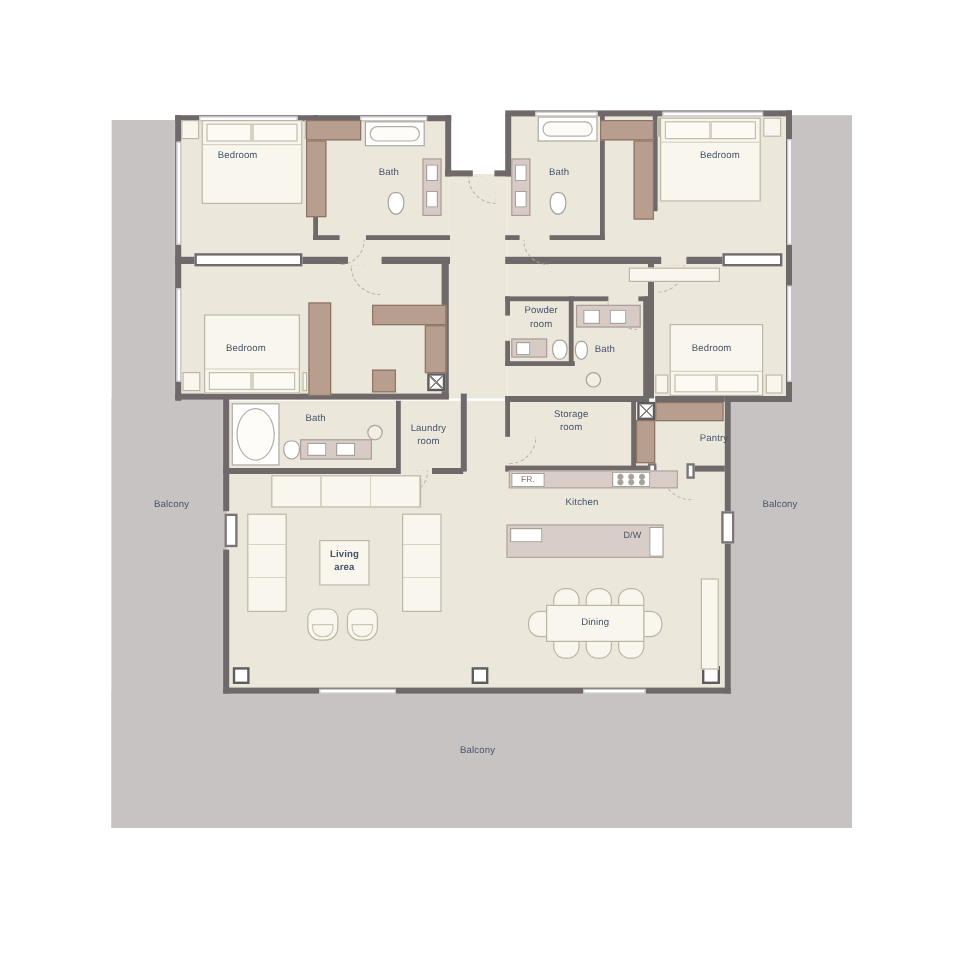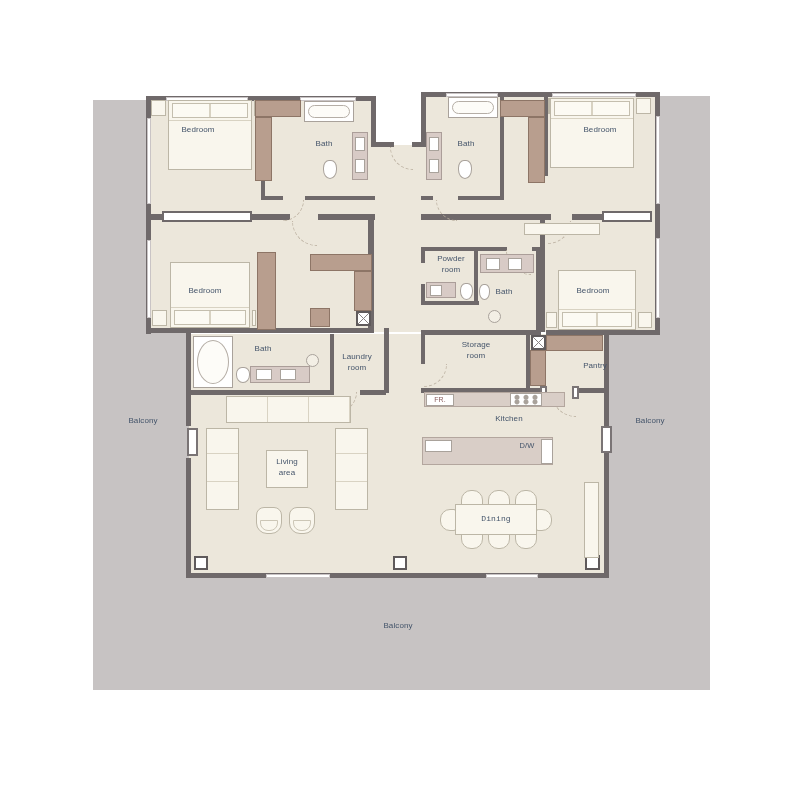--- a/index.html
+++ b/index.html
@@ -232,23 +232,23 @@
 room</div>
     <div class="lbl" style="left:504px;top:292px;">Bath</div>
     <div class="lbl" style="left:593px;top:291px;">Bedroom</div>
     <div class="lbl" style="left:263px;top:349px;">Bath</div>
     <div class="lbl" style="left:357px;top:363px;">Laundry
 room</div>
     <div class="lbl" style="left:476px;top:351px;">Storage
 room</div>
     <div class="lbl" style="left:595px;top:366px;">Pantry</div>
     <div class="lbl fr-lbl" style="left:440px;top:400px;">FR.</div>
-    <div class="lbl" style="left:509px;top:419px;">Kitchen</div>
+    <div class="lbl" style="left:485px;top:419px;">Kitchen</div>
     <div class="lbl dw-lbl" style="left:527px;top:446px;">D/W</div>
-    <div class="lbl" style="left:287px;top:468px;">Living
+    <div class="lbl" style="left:287px;top:468px;font-weight:bold;">Living
 area</div>
-    <div class="lbl" style="left:496px;top:519px;font-family:Liberation Mono, monospace;">Dining</div>
+    <div class="lbl" style="left:496px;top:519px;">Dining</div>
     <div class="lbl" style="left:143px;top:421px;">Balcony</div>
     <div class="lbl" style="left:650px;top:421px;">Balcony</div>
     <div class="lbl" style="left:398px;top:626px;">Balcony</div>
   </div>
 
 </div>
 
 </body></html>

